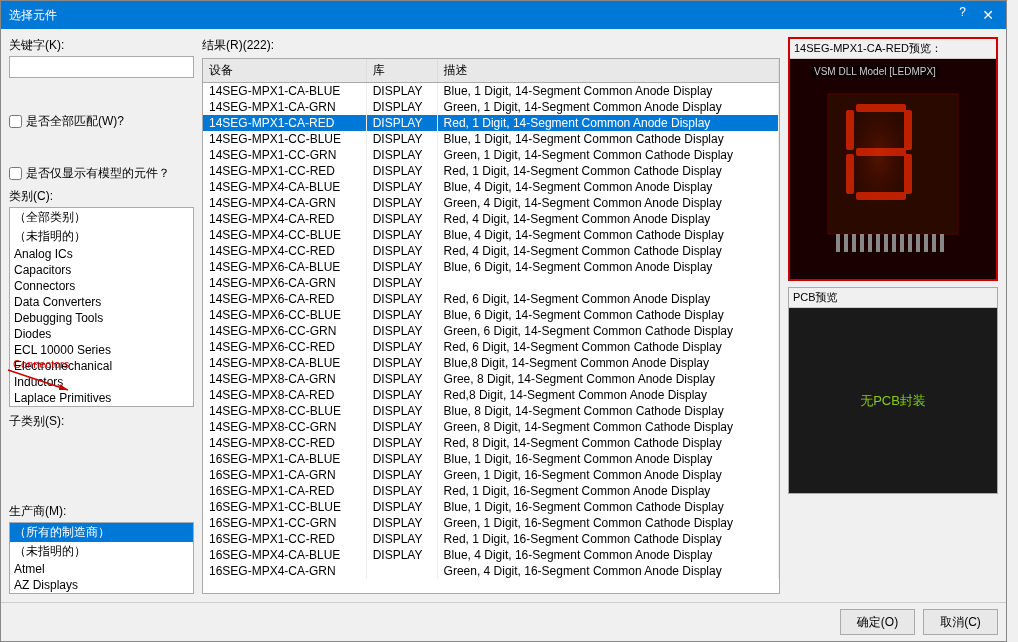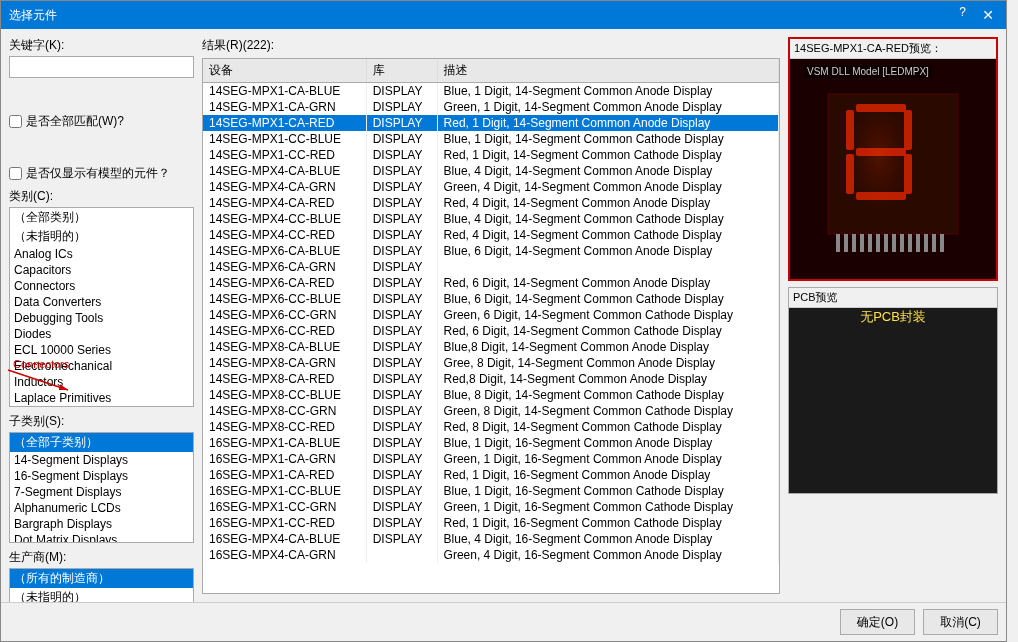--- a/index.html
+++ b/index.html
@@ -193,21 +193,21 @@
       background: #1a0000;
       display: flex;
       align-items: center;
       justify-content: center;
       overflow: hidden;
       position: relative;
     }
     .vsm-label {
       position: absolute;
       top: 6px;
-      left: 14px;
+      left: 21px;
       font-size: 10px;
       color: #ccc;
       background: rgba(0,0,0,0.5);
       padding: 1px 3px;
     }
     .pcb-section {
       border: 1px solid #aaa;
       display: flex;
       flex-direction: column;
     }
@@ -216,23 +216,23 @@
       color: #000;
       padding: 2px 4px;
       border-bottom: 1px solid #ccc;
       background: #f0f0f0;
     }
     .pcb-image {
       width: 100%;
       height: 185px;
       background: #1a1a1a;
       display: flex;
-      align-items: flex-start;
+      align-items: center;
       justify-content: center;
-      color: #fde047;
+      color: #84cc16;
       font-size: 13px;
     }
 
     
     .bottom-bar {
       padding: 6px 8px;
       display: flex;
       justify-content: flex-end;
       gap: 8px;
       border-top: 1px solid #ccc;
@@ -302,29 +302,20 @@
             <div class="list-box-item">Diodes</div>
             <div class="list-box-item">ECL 10000 Series</div>
             <div class="list-box-item">Electromechanical</div>
             <div class="list-box-item">Inductors</div>
             <div class="list-box-item">Laplace Primitives</div>
           </div>
       </div>
 
       <div class="subcategory-section">
         <div class="section-label">子类别(S):</div>
-        <div class="list-box" id="subcategory-list">
-            <div class="list-box-item selected">（全部子类别）</div>
-            <div class="list-box-item">14-Segment Displays</div>
-            <div class="list-box-item">16-Segment Displays</div>
-            <div class="list-box-item">7-Segment Displays</div>
-            <div class="list-box-item">Alphanumeric LCDs</div>
-            <div class="list-box-item">Bargraph Displays</div>
-            <div class="list-box-item">Dot Matrix Displays</div>
-          </div>
       </div>
 
       <div class="manufacturer-section">
         <div class="section-label">生产商(M):</div>
         <div class="list-box" id="manufacturer-list">
             <div class="list-box-item selected">（所有的制造商）</div>
             <div class="list-box-item">（未指明的）</div>
             <div class="list-box-item">Atmel</div>
             <div class="list-box-item">AZ Displays</div>
           </div>
@@ -357,20 +348,25 @@
                 <td>14SEG-MPX1-CA-RED</td>
                 <td>DISPLAY</td>
                 <td>Red, 1 Digit, 14-Segment Common Anode Display</td>
               </tr>
               <tr>
                 <td>14SEG-MPX1-CC-BLUE</td>
                 <td>DISPLAY</td>
                 <td>Blue, 1 Digit, 14-Segment Common Cathode Display</td>
               </tr>
               <tr>
+                <td>14SEG-MPX1-CC-GRN</td>
+                <td>DISPLAY</td>
+                <td>Green, 1 Digit, 14-Segment Common Cathode Display</td>
+              </tr>
+              <tr>
                 <td>14SEG-MPX1-CC-RED</td>
                 <td>DISPLAY</td>
                 <td>Red, 1 Digit, 14-Segment Common Cathode Display</td>
               </tr>
               <tr>
                 <td>14SEG-MPX4-CA-BLUE</td>
                 <td>DISPLAY</td>
                 <td>Blue, 4 Digit, 14-Segment Common Anode Display</td>
               </tr>
               <tr>

